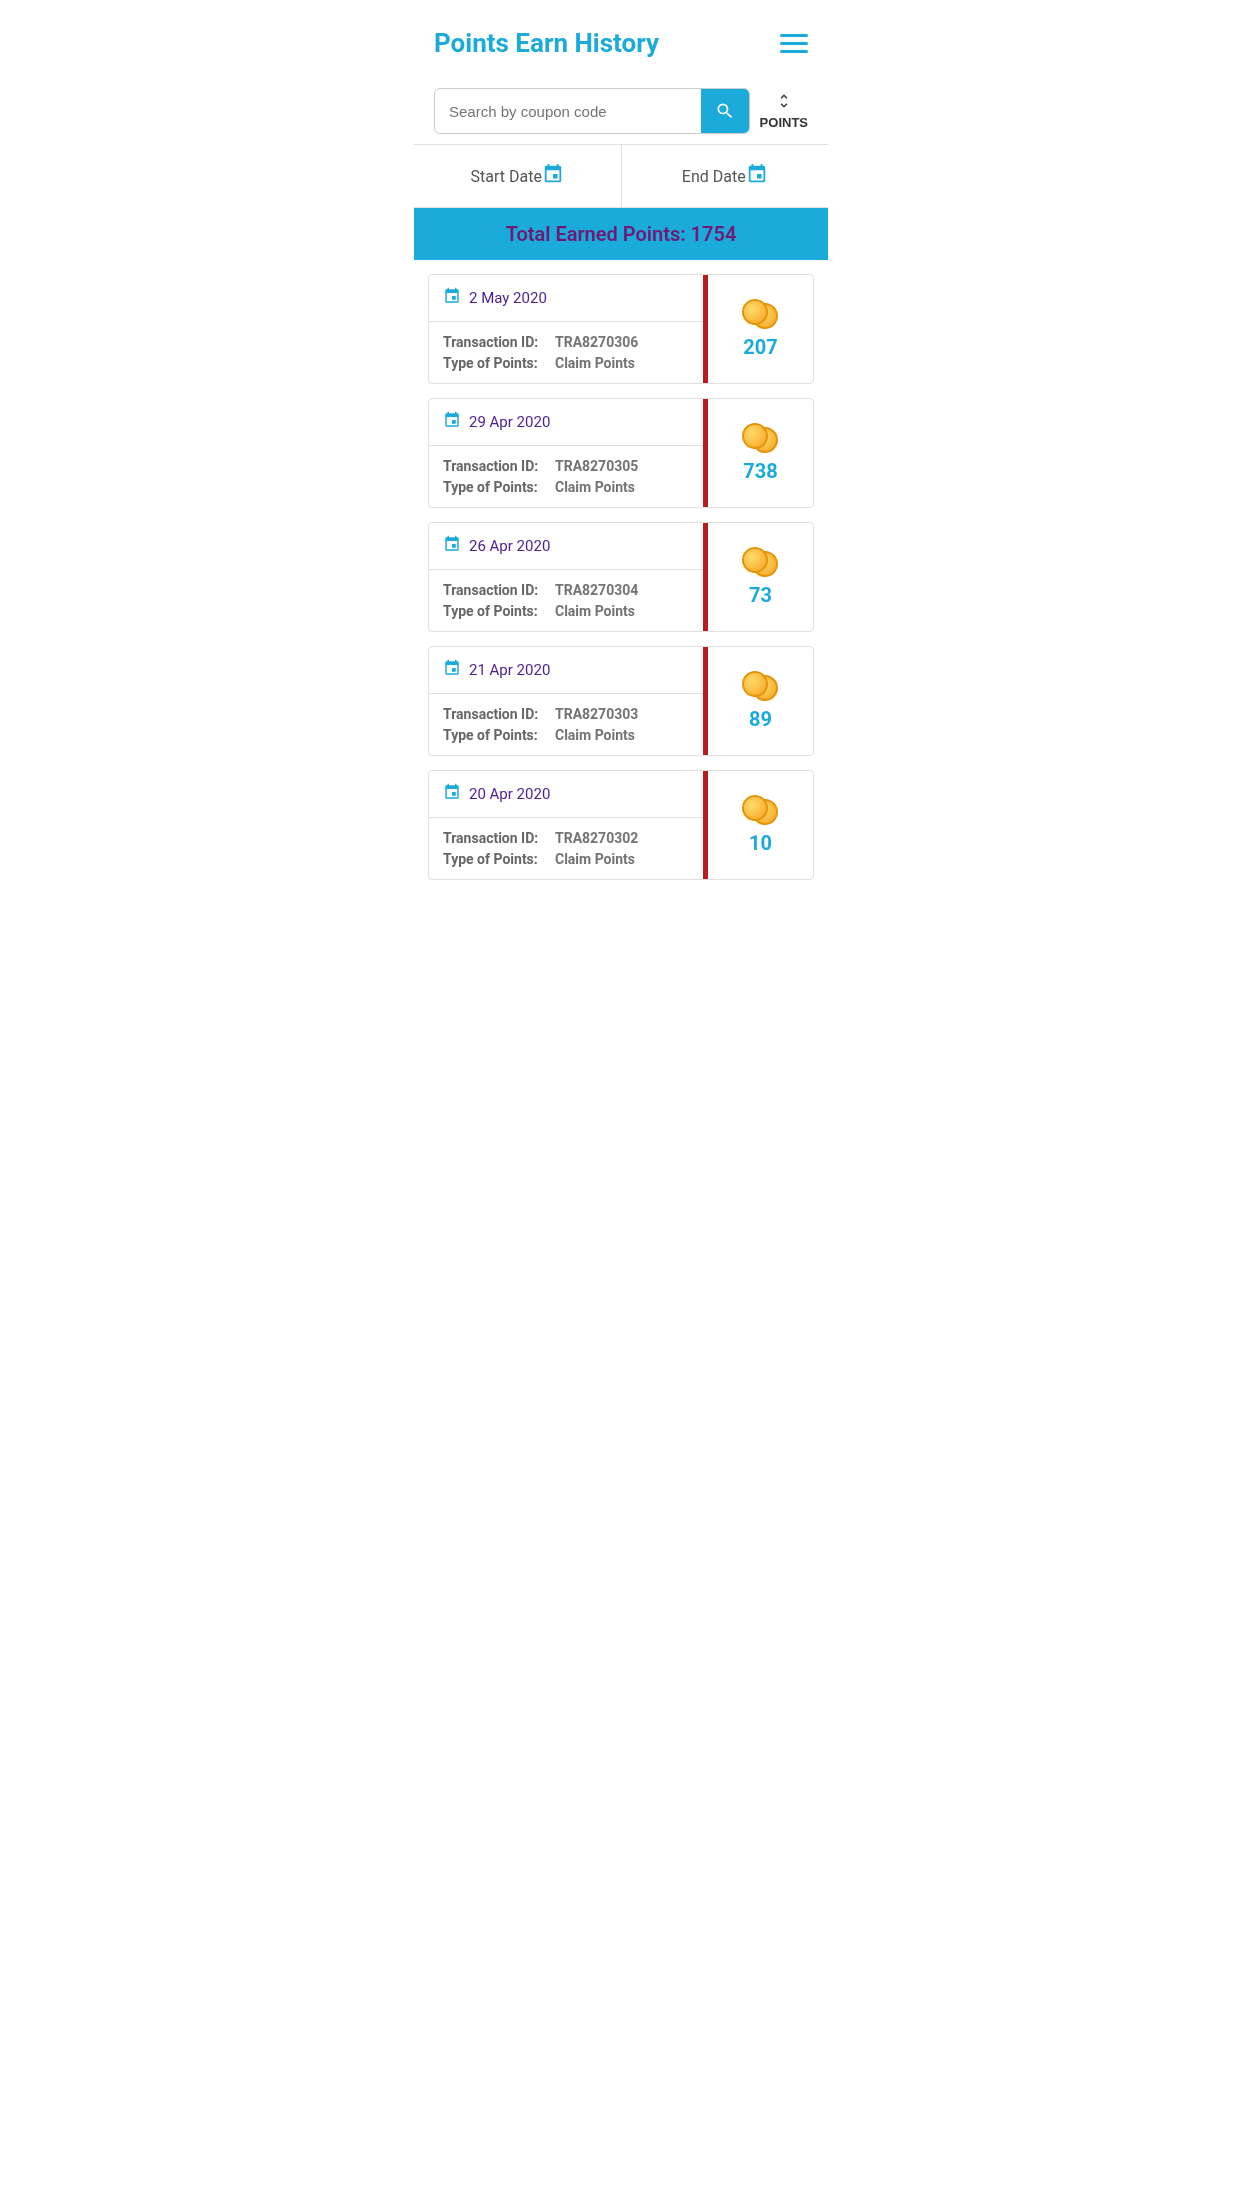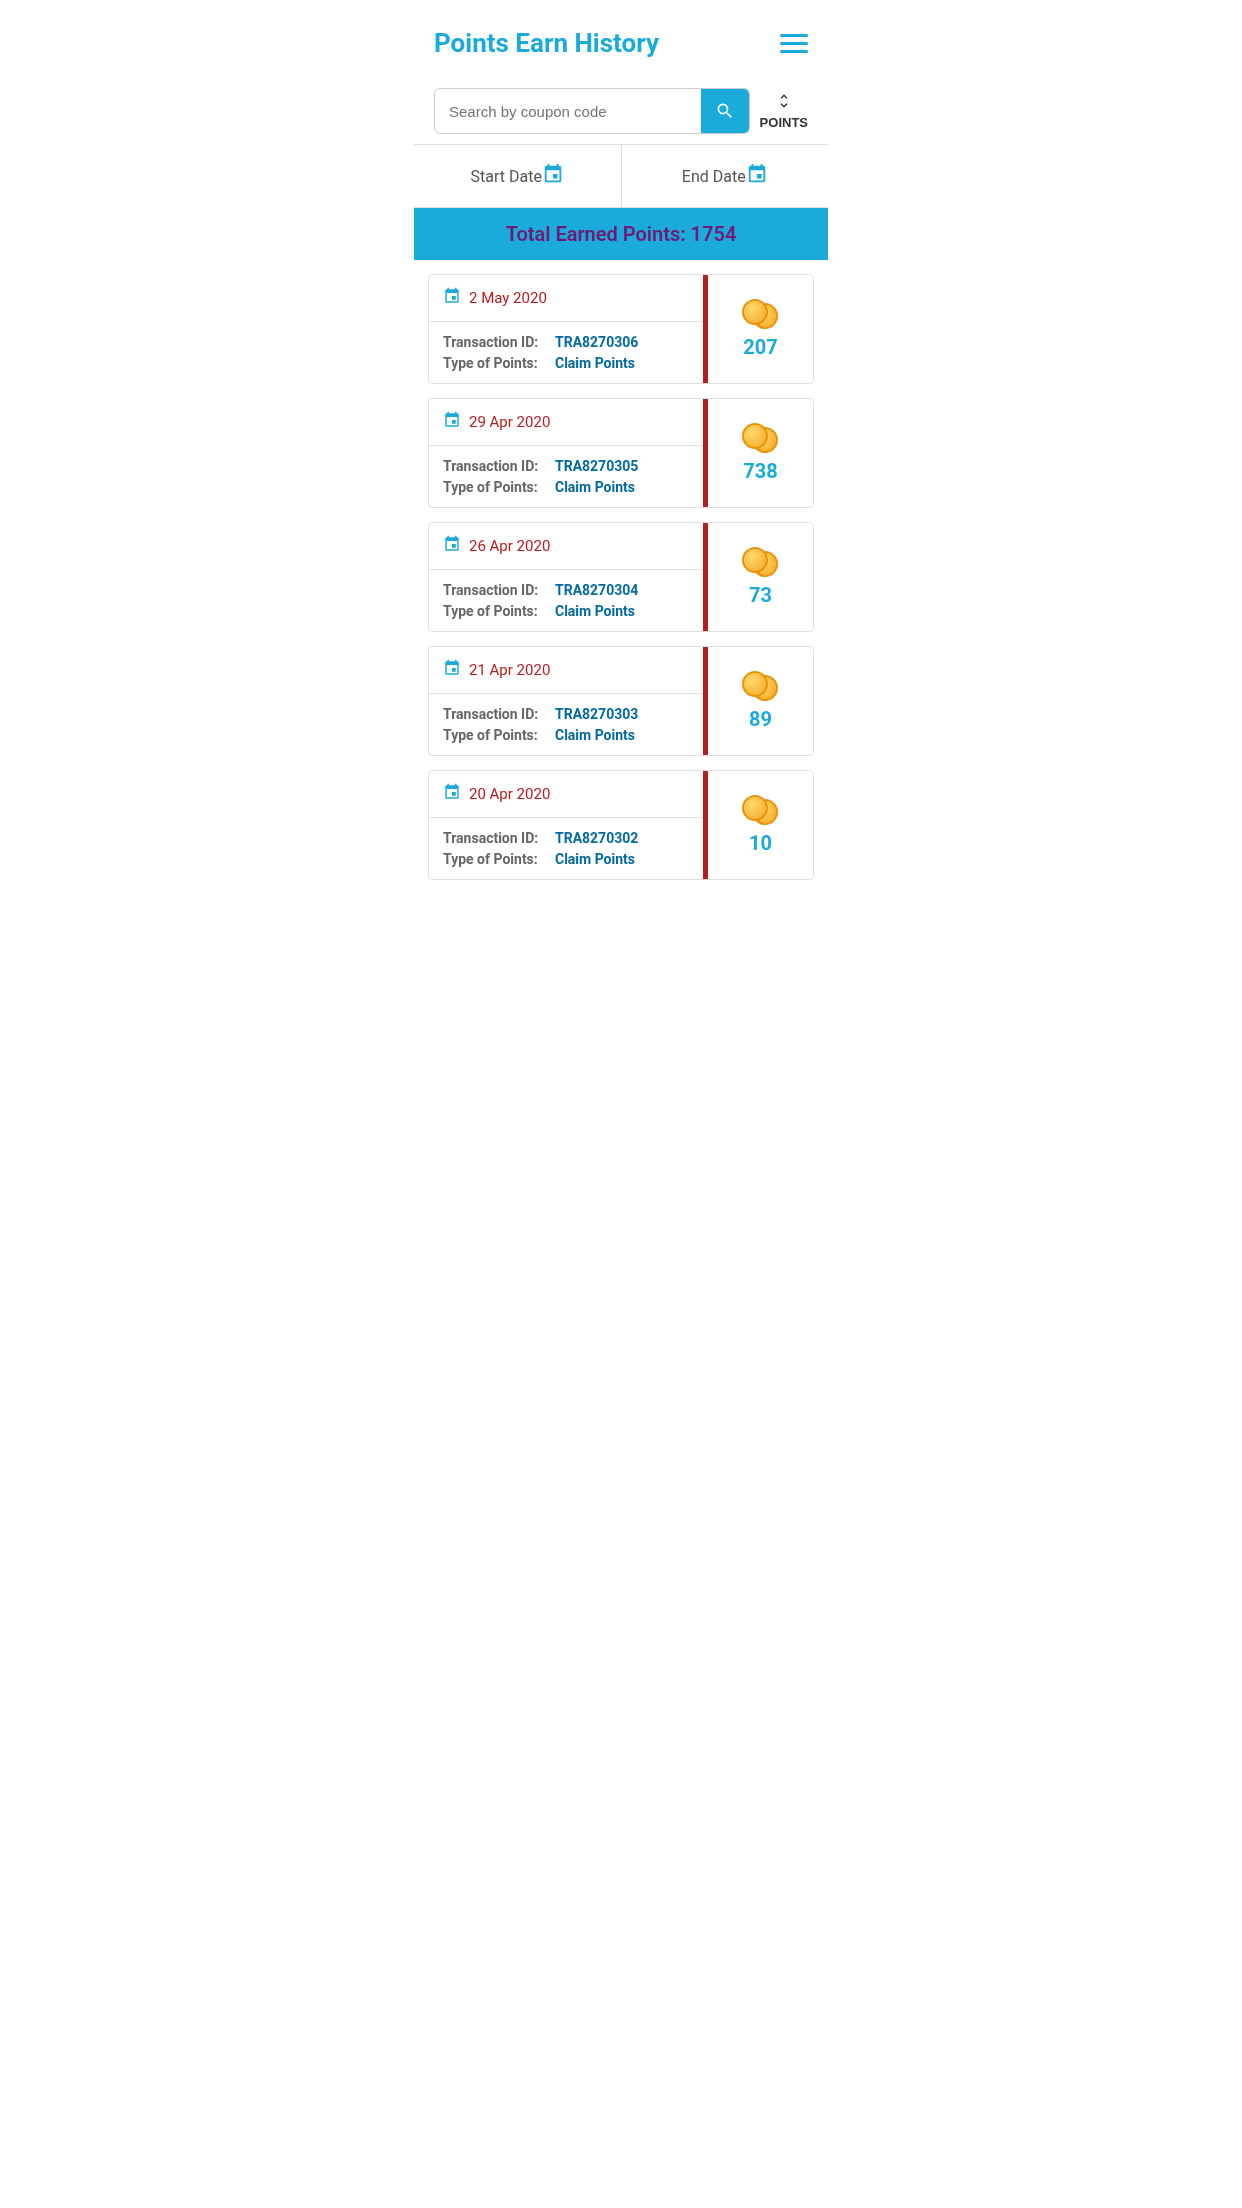--- a/index.html
+++ b/index.html
@@ -179,21 +179,21 @@
     }
 
     .transaction-date-icon svg {
       width: 18px;
       height: 18px;
       fill: #1aabdb;
     }
 
     .transaction-date-text {
       font-size: 15px;
-      color: #b91c1c;
+      color: #4c1d95;
     }
 
     .transaction-details {
       padding: 12px 14px;
     }
 
     .transaction-detail-row {
       display: flex;
       gap: 12px;
       margin-bottom: 5px;
@@ -205,21 +205,21 @@
     }
 
     .detail-label {
       font-size: 14px;
       color: #666;
       min-width: 100px;
     }
 
     .detail-value {
       font-size: 14px;
-      color: #0369a1;
+      color: #737373;
     }
 
     .transaction-right {
       width: 110px;
       display: flex;
       flex-direction: column;
       align-items: center;
       justify-content: center;
       border-left: 5px solid #b91c1c;
       padding: 14px;

